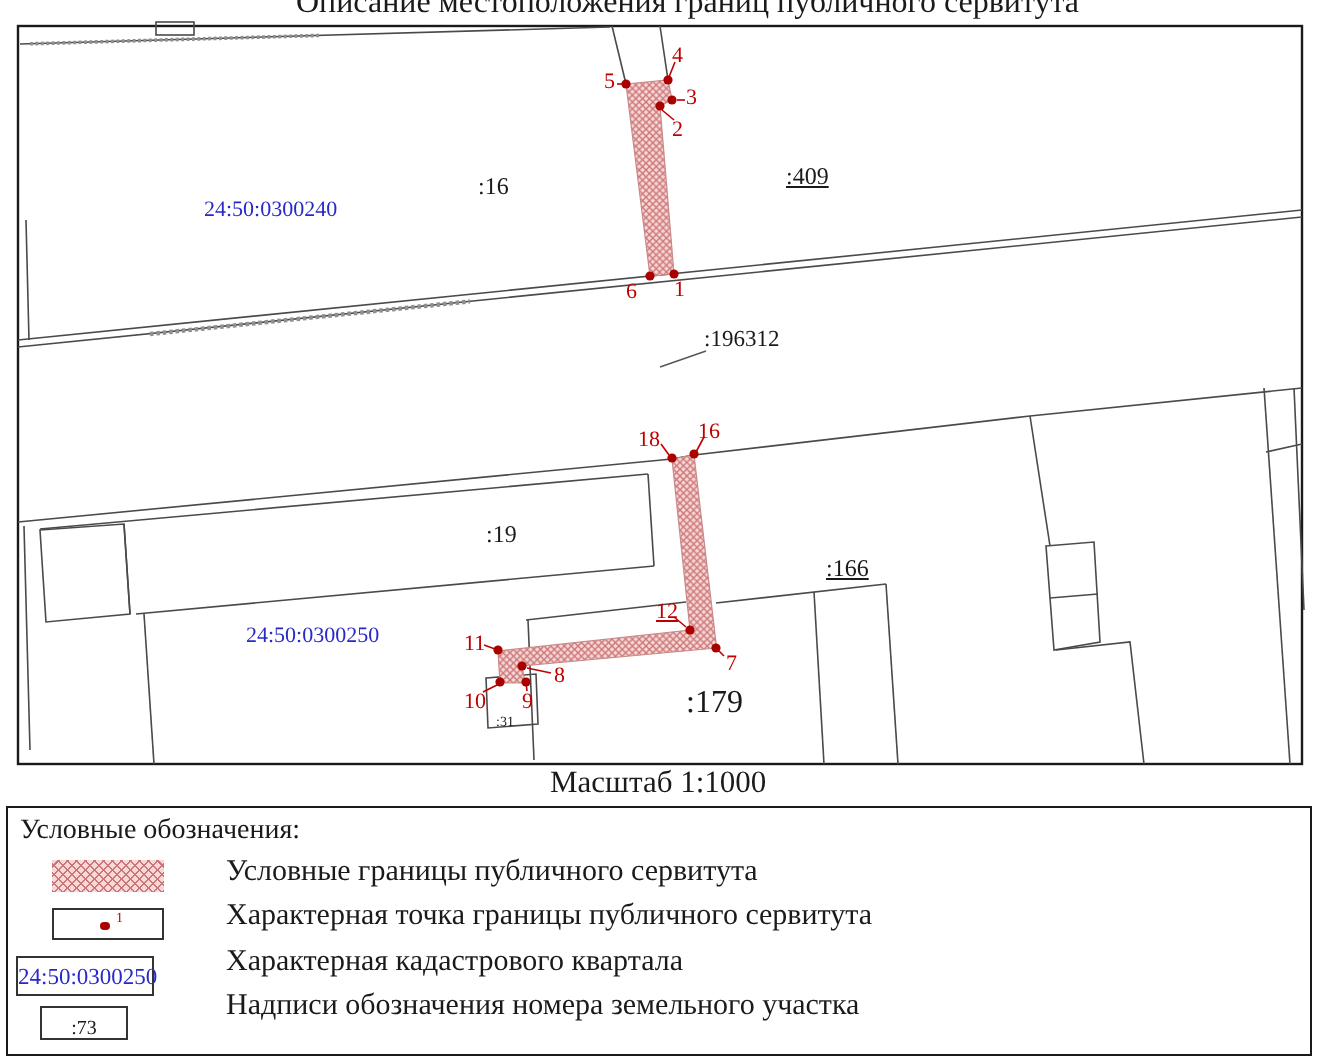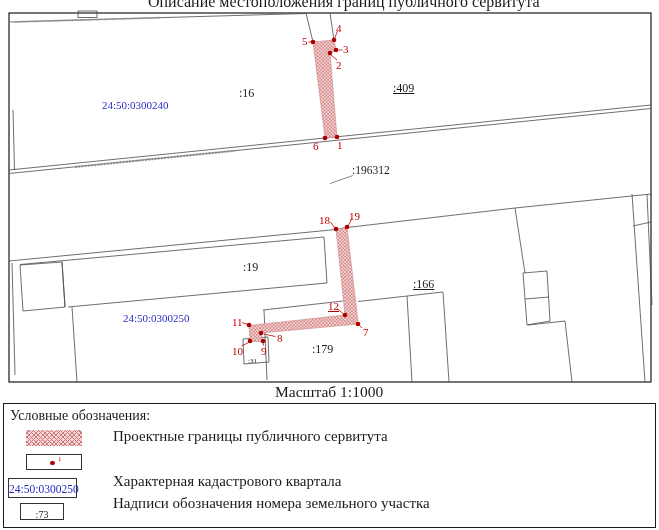--- a/index.html
+++ b/index.html
@@ -124,37 +124,37 @@
 <div class="lbl" style="left:148px;top:-7px;font-size:16px;">Описание местоположения границ публичного сервитута</div>
 
 <div class="lbl blue" style="left:102px;top:99px;font-size:11px;">24:50:0300240</div>
 <div class="lbl blue" style="left:123px;top:312px;font-size:11px;">24:50:0300250</div>
 
 <div class="lbl" style="left:239px;top:87px;font-size:12px;">:16</div>
 <div class="lbl" style="left:393px;top:82px;font-size:12px;text-decoration:underline;">:409</div>
 <div class="lbl" style="left:352px;top:164px;font-size:11.5px;">:196312</div>
 <div class="lbl" style="left:243px;top:261px;font-size:12px;">:19</div>
 <div class="lbl" style="left:413px;top:278px;font-size:12px;text-decoration:underline;">:166</div>
-<div class="lbl" style="left:312px;top:343px;font-size:12px;text-align:right;">:179</div>
+<div class="lbl" style="left:343px;top:343px;font-size:16px;text-align:right;">:179</div>
 <div class="lbl" style="left:248px;top:358px;font-size:7px;">:31</div>
 
 <div class="lbl red" style="left:337px;top:139px;font-size:11px;">1</div>
 <div class="lbl red" style="left:336px;top:59px;font-size:11px;">2</div>
 <div class="lbl red" style="left:343px;top:43px;font-size:11px;">3</div>
 <div class="lbl red" style="left:336px;top:22px;font-size:11px;">4</div>
 <div class="lbl red" style="left:302px;top:35px;font-size:11px;">5</div>
 <div class="lbl red" style="left:313px;top:140px;font-size:11px;">6</div>
 <div class="lbl red" style="left:363px;top:326px;font-size:11px;">7</div>
 <div class="lbl red" style="left:277px;top:332px;font-size:11px;">8</div>
 <div class="lbl red" style="left:261px;top:345px;font-size:11px;">9</div>
 <div class="lbl red" style="left:232px;top:345px;font-size:11px;">10</div>
 <div class="lbl red" style="left:232px;top:316px;font-size:11px;">11</div>
 <div class="lbl red" style="left:328px;top:300px;font-size:11px;text-decoration:underline;">12</div>
 <div class="lbl red" style="left:319px;top:214px;font-size:11px;">18</div>
-<div class="lbl red" style="left:349px;top:210px;font-size:11px;">19</div>
+<div class="lbl red" style="left:349px;top:210px;font-size:11px;">16</div>
 
 <div class="lbl" style="left:275px;top:383px;font-size:15.5px;">Масштаб 1:1000</div>
 
 <div style="position:absolute;left:3px;top:403px;width:653px;height:125px;border:1px solid #1a1a1a;box-sizing:border-box;">
   <div class="lbl" style="left:6px;top:4px;font-size:14px;">Условные обозначения:</div>
 
   <div class="swatch hatch" style="left:22px;top:26px;width:56px;height:16px;"></div>
 
   <div class="swatch boxed" style="left:22px;top:49.5px;width:56px;height:16px;">
     <span style="position:absolute;left:23px;top:6px;width:4.6px;height:4.6px;border-radius:50%;background:var(--point);"></span>
@@ -162,16 +162,17 @@
   </div>
 
   <div class="swatch boxed" style="left:4px;top:73.5px;width:69px;height:20.5px;text-align:center;">
     <span class="blue" style="font-size:11.5px;line-height:20px;">24:50:0300250</span>
   </div>
 
   <div class="swatch boxed" style="left:16px;top:98.5px;width:44px;height:17px;text-align:center;">
     <span style="font-size:10px;line-height:16px;">:73</span>
   </div>
 
-  <div class="lbl legend-text" style="left:109px;top:24px;">Проектные границы публичного сервитута</div>
+  <div class="lbl legend-text" style="left:109px;top:24px;">Условные границы публичного сервитута</div>
+  <div class="lbl legend-text" style="left:109px;top:46px;">Характерная точка границы публичного сервитута</div>
   <div class="lbl legend-text" style="left:109px;top:69px;">Характерная кадастрового квартала</div>
   <div class="lbl legend-text" style="left:109px;top:91px;">Надписи обозначения номера земельного участка</div>
 </div>
 
 </body></html>

